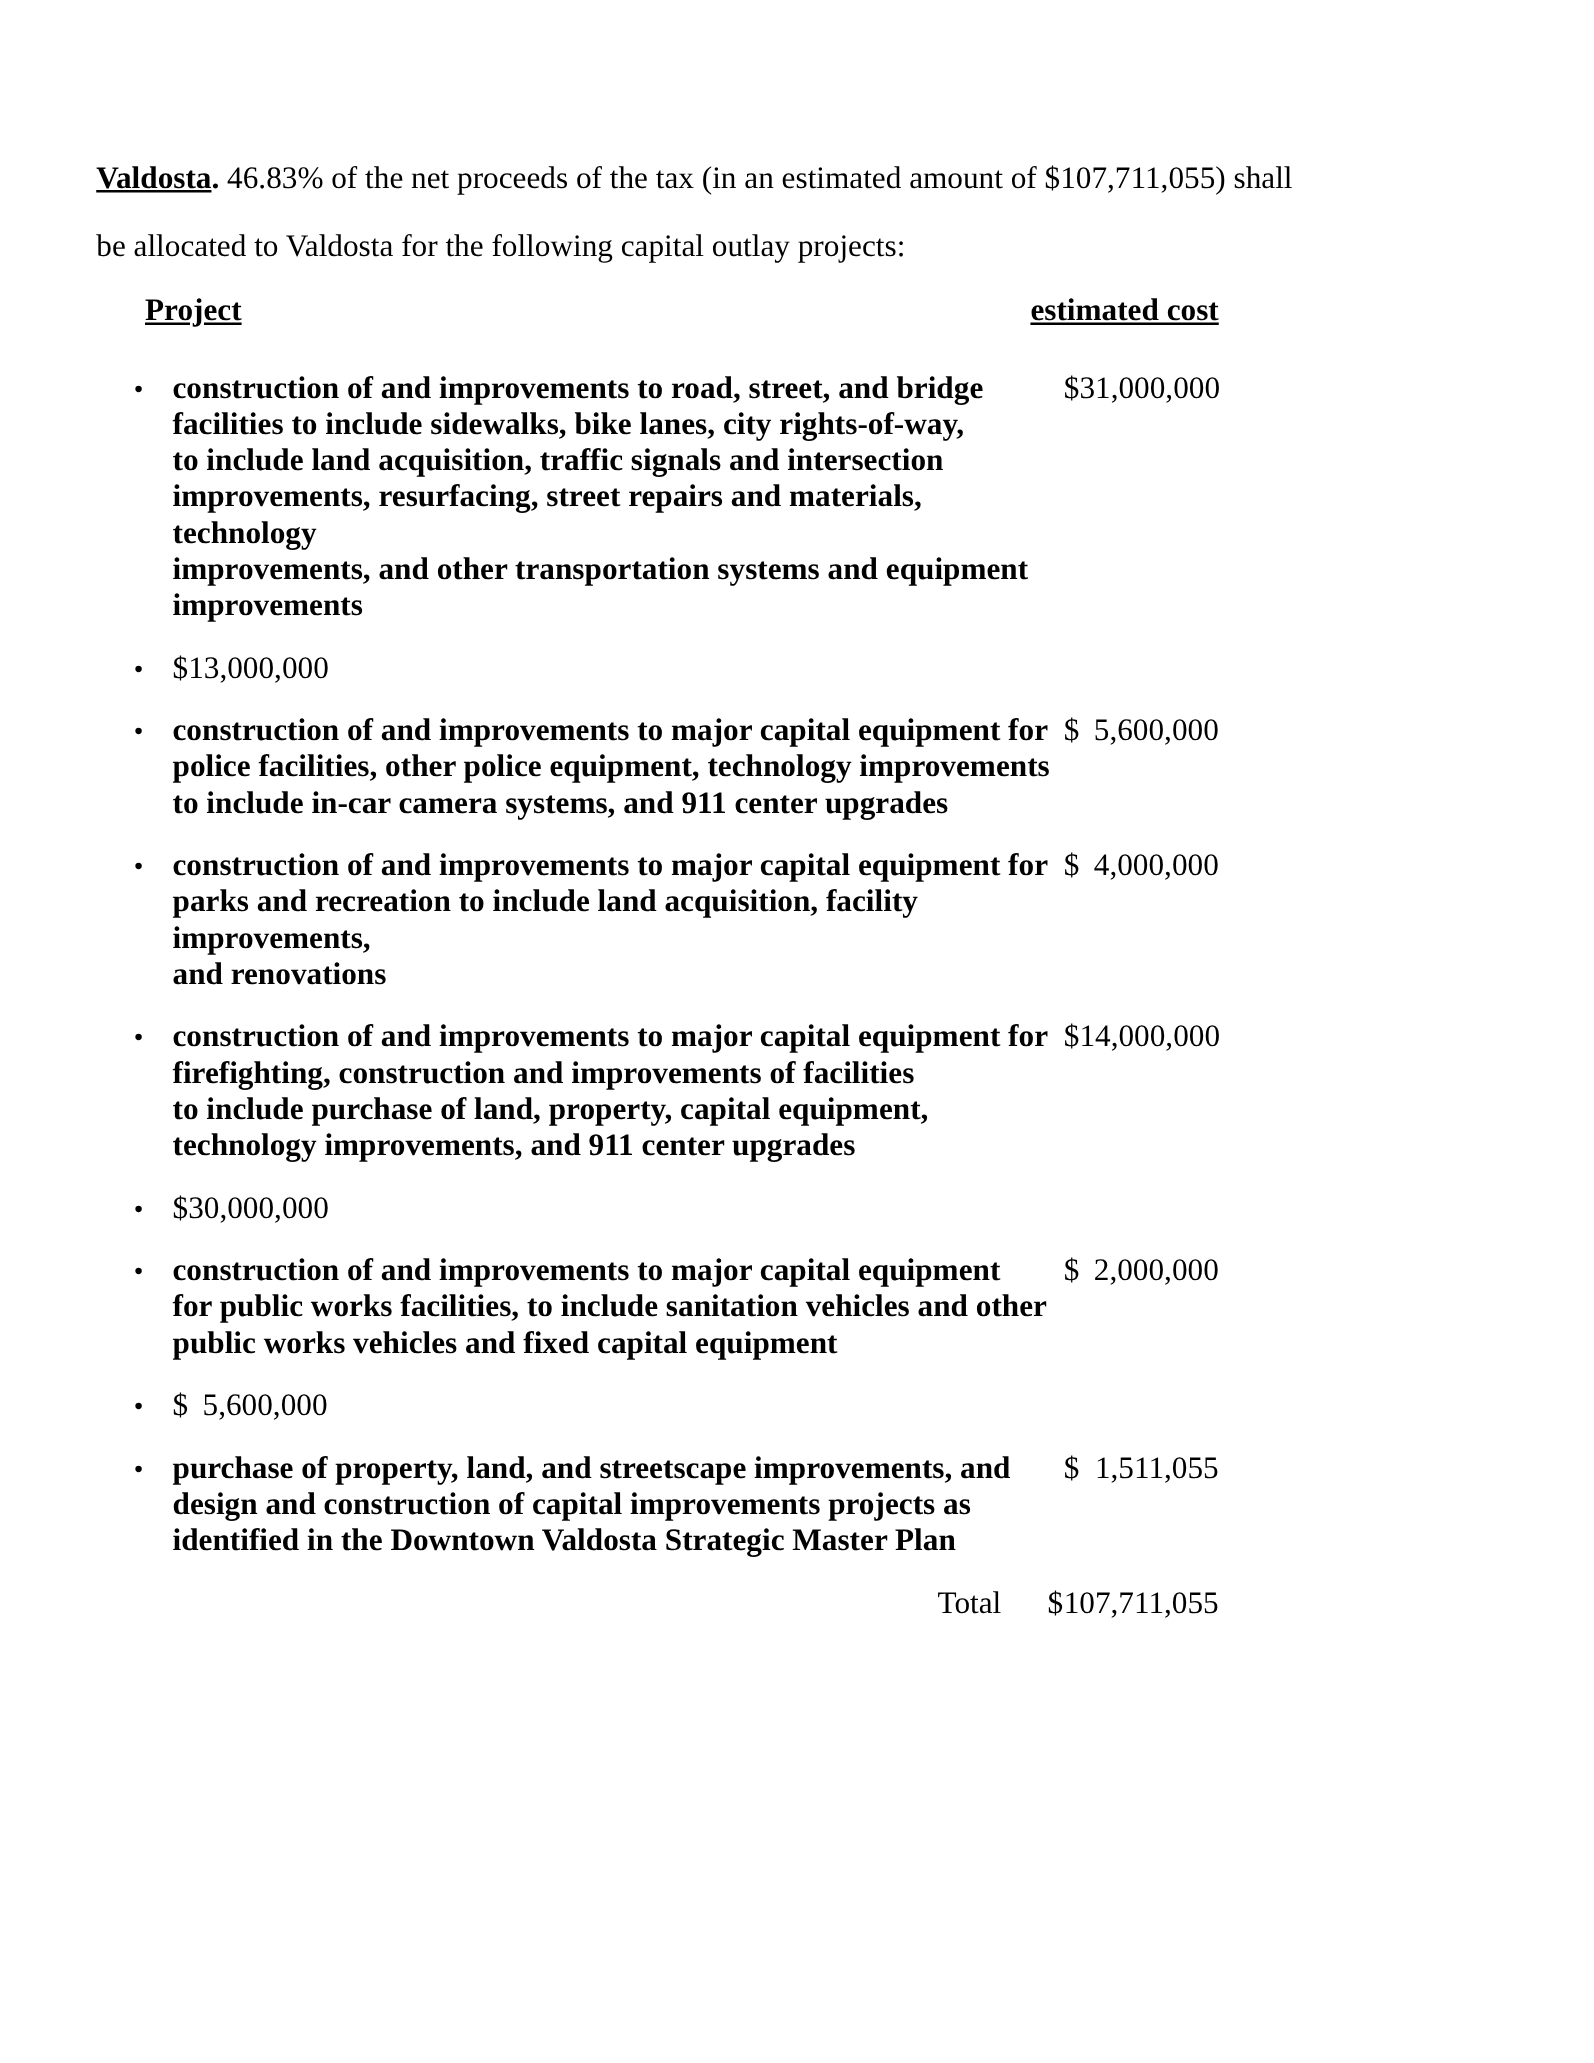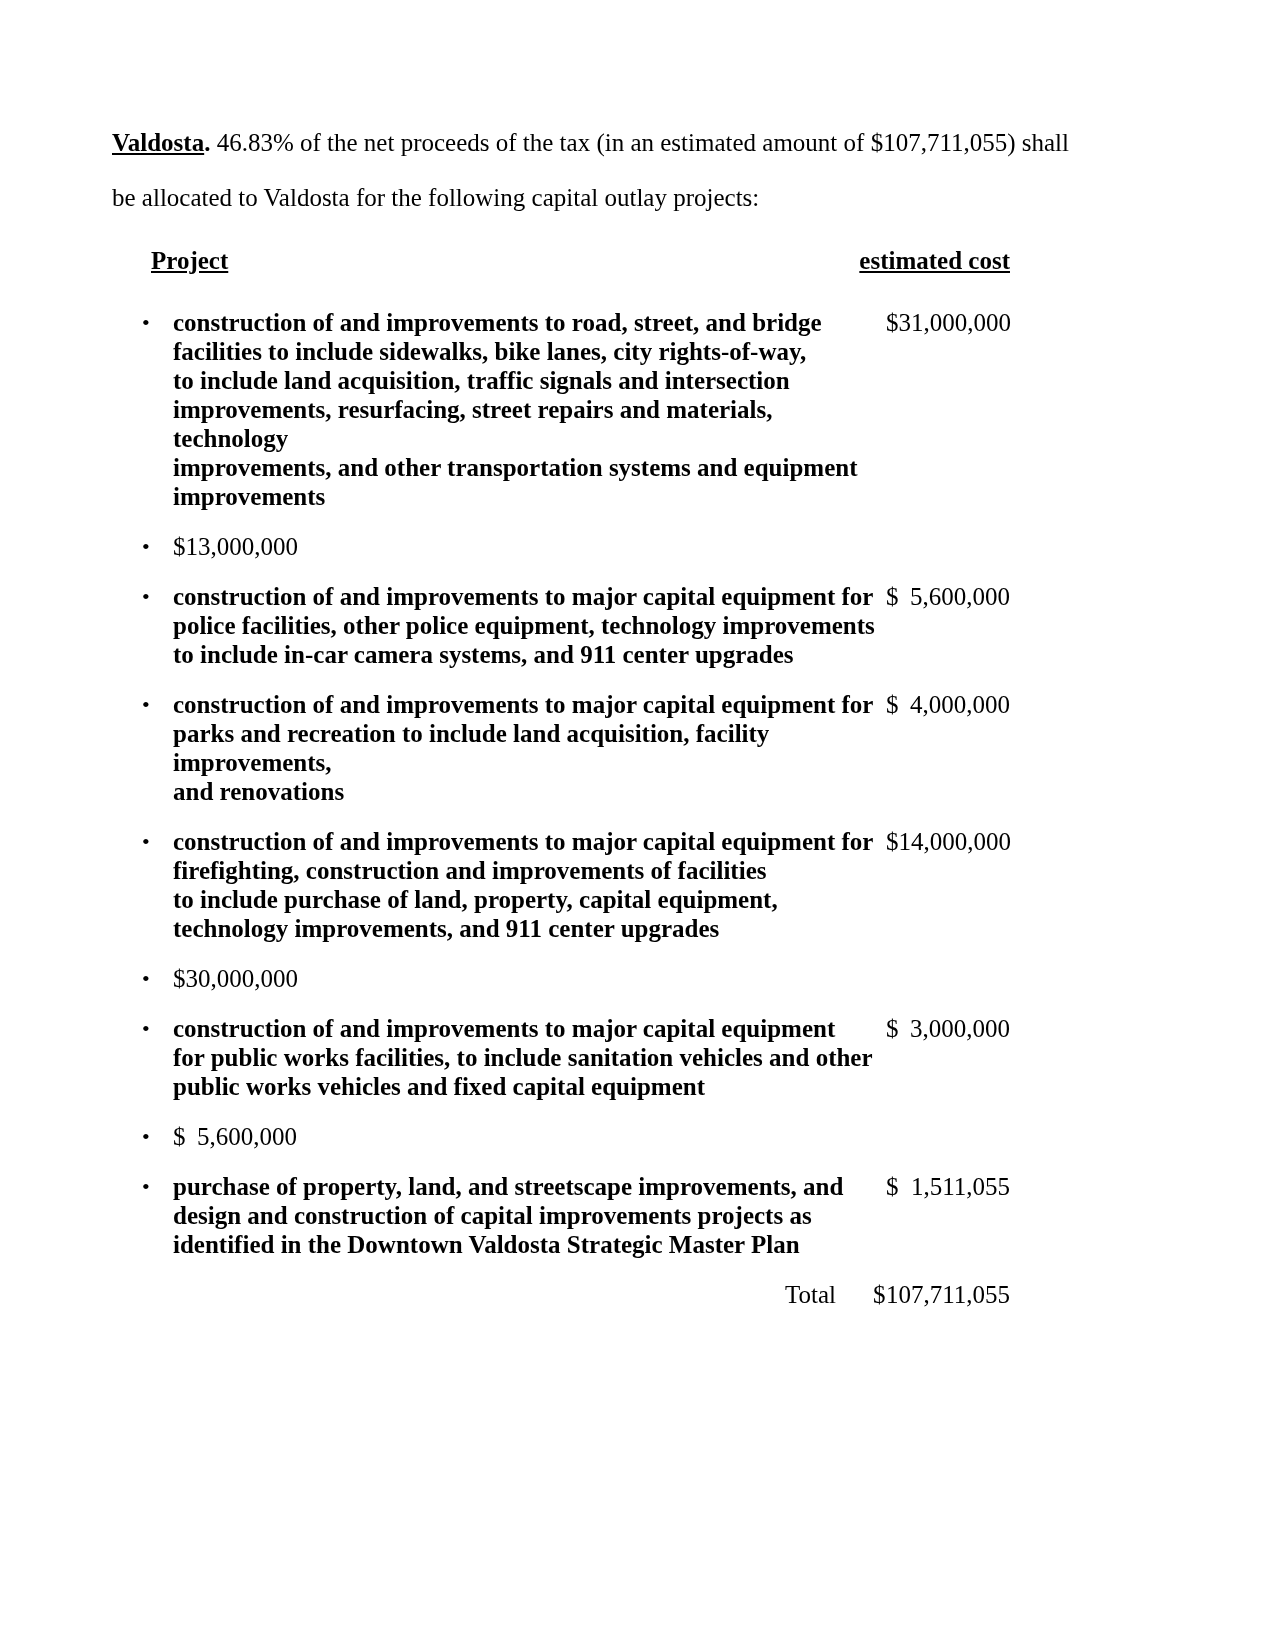--- a/index.html
+++ b/index.html
@@ -6,36 +6,36 @@
   html, body { background: #ffffff; }
   body {
     width: 1275px;
     height: 1650px;
     font-family: "Liberation Serif", "DejaVu Serif", serif;
     font-size: 25px;
     color: #000000;
     overflow: hidden;
   }
   .page {
-    padding: 128px 0 0 112px;
+    padding: 128px 0 0 77px;
     width: 1087px; 
   }
   .content { width: 898px; }
 
   
   .intro-line { line-height: 29px; white-space: nowrap; }
   .intro-line.second { margin-top: 26px; }
   .lead { font-weight: bold; }
   .lead .uword { text-decoration: underline; }
 
   
   .headers {
     display: flex;
     justify-content: space-between;
-    margin-top: 34px;
+    margin-top: 22px;
     line-height: 29px;
   }
   .project-h { margin-left: 39px; font-weight: bold; text-decoration: underline; }
   .cost-h { font-weight: bold; text-decoration: underline; white-space: nowrap; text-align: right; }
 
   
   .rows {
     margin-top: 33px;
     display: flex;
     flex-direction: column;
@@ -160,21 +160,21 @@
         </div>
       </div>
 
       <div class="row">
         <span class="bullet">•</span>
         <div class="desc">construction of and improvements to major capital equipment
 for public works facilities, to include sanitation vehicles and other
 public works vehicles and fixed capital equipment</div>
         <div class="cost">
           <span>$</span>
-          <span>3,000,000</span>
+          <span>2,000,000</span>
         </div>
       </div>
 
       <div class="row">
         <span class="bullet">•</span>
         <div class="cost">
           <span>$</span>
           <span>5,600,000</span>
         </div>
       </div>

